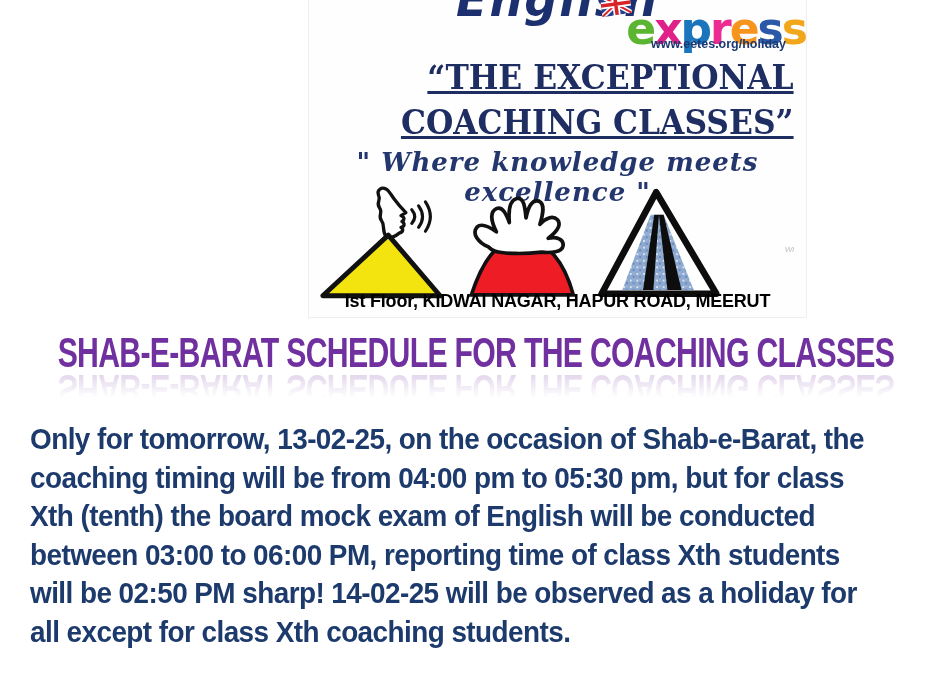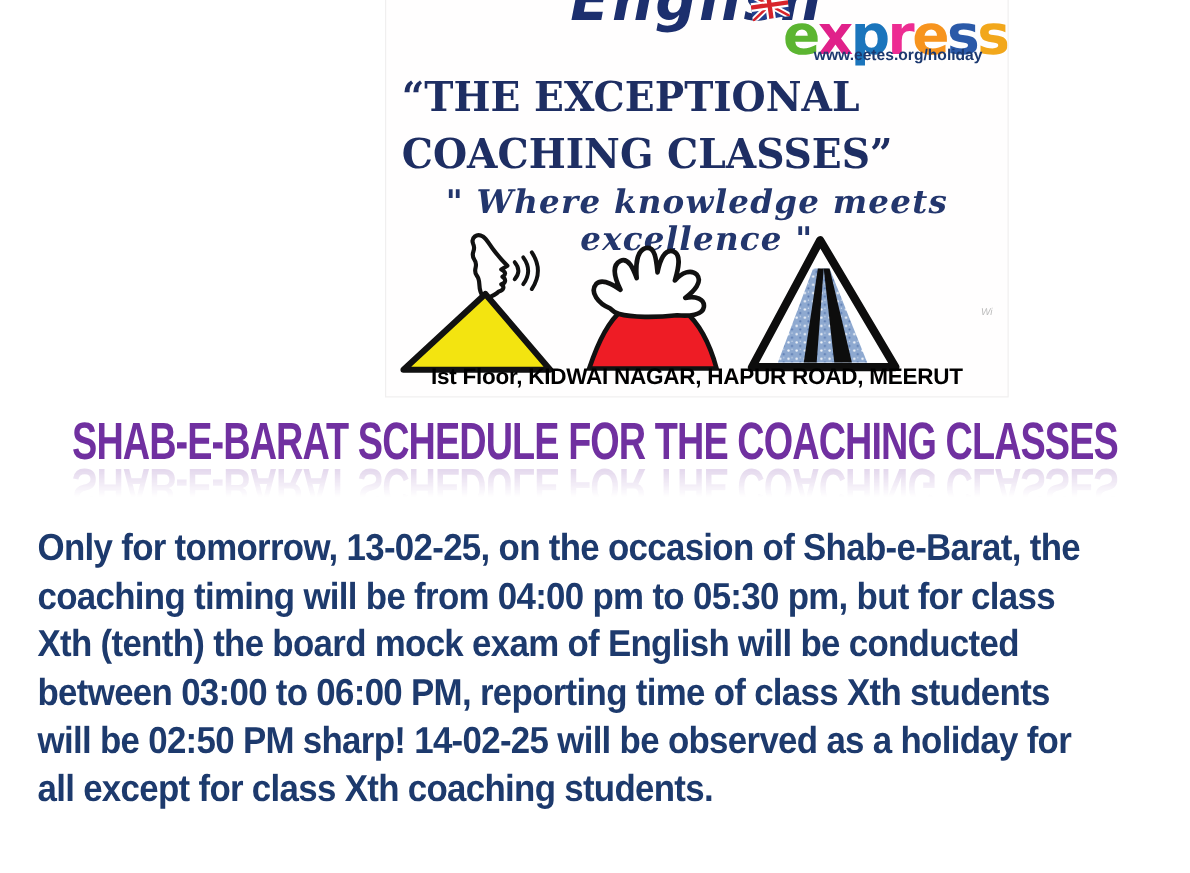--- a/index.html
+++ b/index.html
@@ -12,23 +12,23 @@
             overflow:hidden;box-sizing:border-box;}
   .brand-top{position:absolute;top:-27px;left:0;width:100%;text-align:center;
              font-family:"DejaVu Sans",sans-serif;font-weight:bold;font-style:italic;
              font-size:46px;color:#1c2f6e;letter-spacing:2px;}
   .flag{position:absolute;left:292px;top:-7px;transform:rotate(-8deg);}
   .express{position:absolute;top:9px;left:0;width:100%;text-align:right;
            font-family:"DejaVu Sans",sans-serif;font-weight:bold;
            font-size:44px;letter-spacing:-2px;line-height:40px;}
   .website{position:absolute;top:37px;right:20px;font-weight:bold;font-size:12.5px;
            color:#1c3970;}
-  .tagline{position:absolute;top:55px;left:0;width:100%;text-align:left;
+  .tagline{position:absolute;top:55px;left:0;width:100%;text-align:right;
            color:#1e2e63;font-family:"DejaVu Serif",serif;font-weight:bold;
-           font-size:33px;line-height:45px;}
+           font-size:33px;line-height:45px;text-decoration:underline;}
   .tagline div{white-space:nowrap;transform:scaleX(.95);transform-origin:center;}
   .motto{position:absolute;top:147px;left:0;width:100%;text-align:center;
          font-family:"DejaVu Serif",serif;font-style:italic;font-weight:bold;
          font-size:26px;color:#23366d;letter-spacing:1px;}
   .illos{position:absolute;top:182px;left:4px;width:407px;height:118px;
          display:flex;align-items:flex-end;justify-content:center;gap:6px;}
   .address{position:absolute;top:291px;left:0;width:100%;text-align:center;
            font-weight:bold;font-size:18px;color:#000000;letter-spacing:-.2px;
            white-space:nowrap;}
   .watermark{position:absolute;top:245px;right:12px;font-size:8px;color:#bdbdbd;font-style:italic;}

